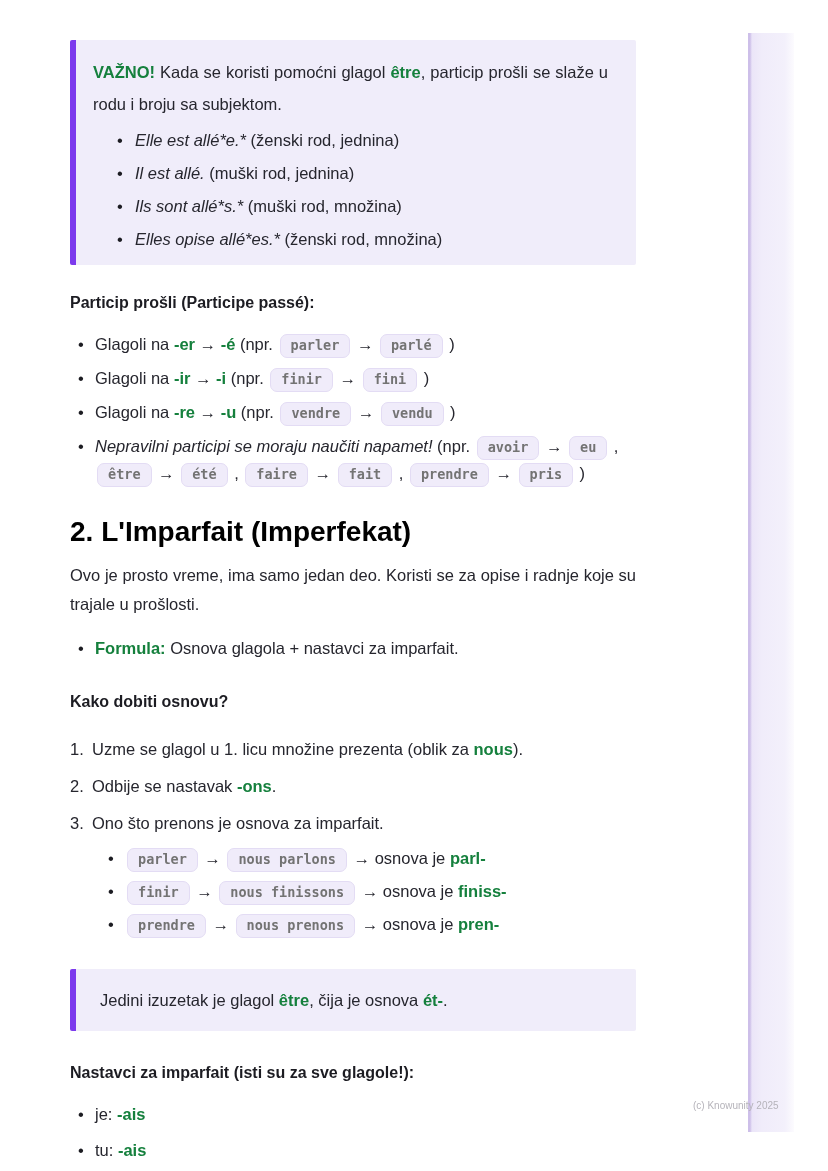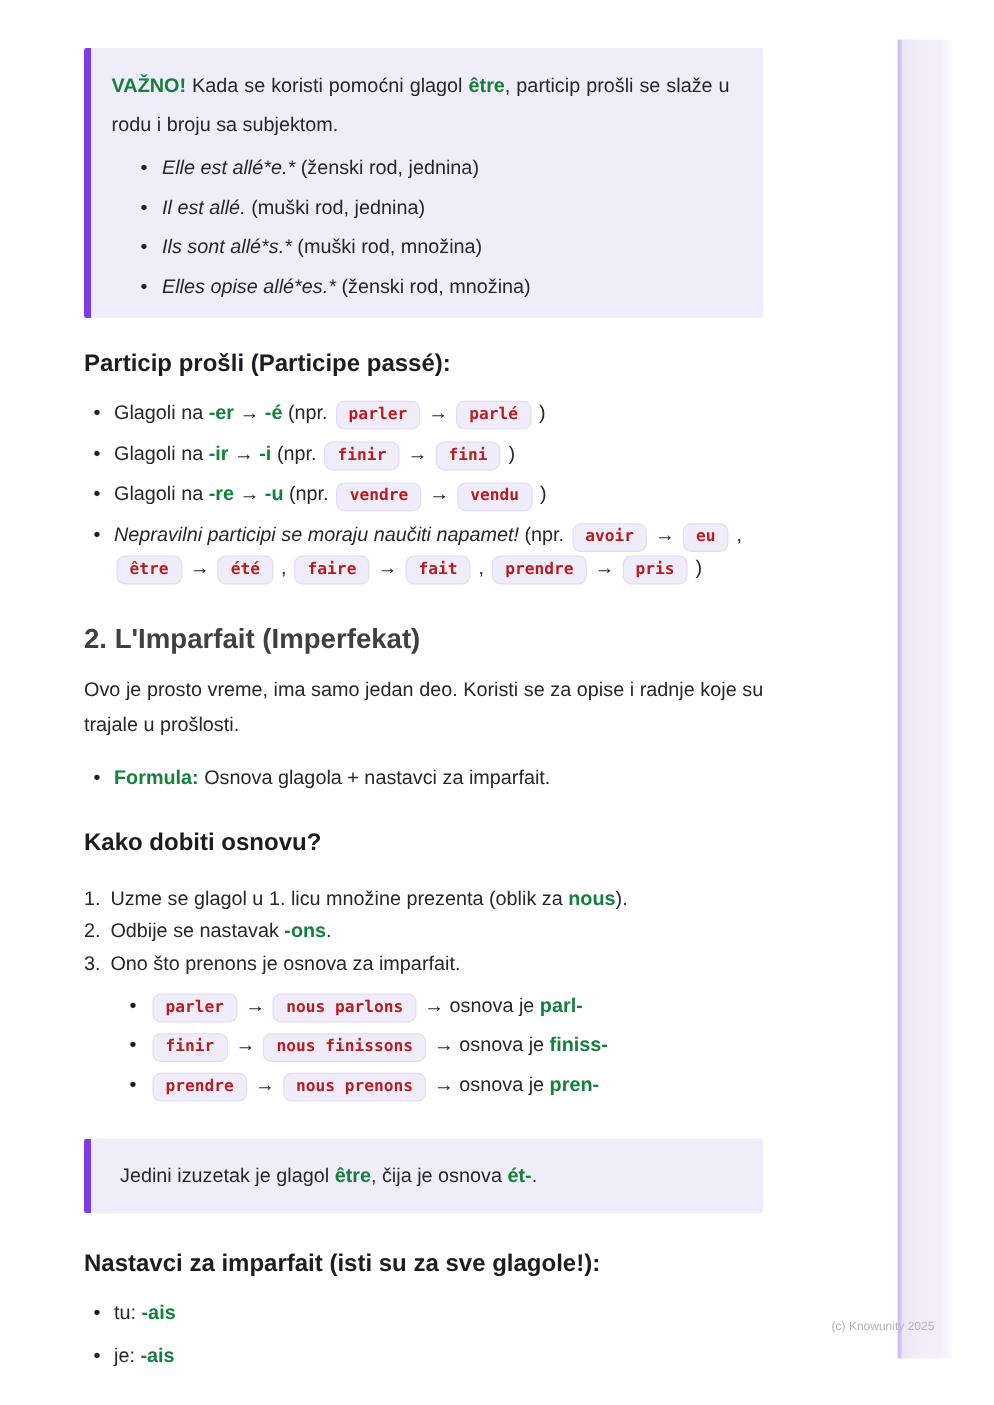--- a/index.html
+++ b/index.html
@@ -17,46 +17,46 @@
     padding:16px 28px 13px 17px;box-sizing:border-box;
   }
   .callout .lead{margin:0;text-align:justify;line-height:32px;}
   .callout ul{list-style:none;margin:7px 0 0 0;padding:0 0 0 20px;}
   .callout ul li{position:relative;padding-left:22px;line-height:26px;margin-top:7px;}
   .callout ul li::before{content:"•";position:absolute;left:4px;top:0;color:#1c1c22;}
   .callout2{margin-top:28px;padding:21px 28px 21px 24px;}
   .callout2 p{margin:0;line-height:20px;}
 
   b{color:#15803d;}
-  .sec-label{font-weight:bold;color:#1c1c22;font-size:20px;line-height:24px;margin:26px 0 0 0;}
+  .sec-label{font-weight:bold;color:#1c1c22;font-size:16px;line-height:24px;margin:26px 0 0 0;}
 
   
   ul.main{list-style:none;margin:16px 0 0 0;padding:0;}
   ul.main li{position:relative;padding-left:25px;line-height:27px;margin-top:7px;}
   ul.main li::before{content:"•";position:absolute;left:8px;top:0;color:#1c1c22;}
   ul.main.pitch li{margin-top:9px;}
 
   
-  h2.purple{color:#404040;font-size:23px;line-height:30px;font-weight:bold;margin:30px 0 0 0;}
+  h2.purple{color:#000000;font-size:28px;line-height:30px;font-weight:bold;margin:30px 0 0 0;}
   p.para{margin:14px 0 0 0;line-height:29px;text-align:justify;}
 
   
   ol.steps{list-style:none;counter-reset:step;margin:22px 0 0 0;padding:0;}
-  ol.steps>li{position:relative;padding-left:22px;line-height:27px;counter-increment:step;}
+  ol.steps>li{position:relative;padding-left:22px;line-height:27px;margin-top:10px;counter-increment:step;}
   ol.steps>li::before{content:counter(step) ".";position:absolute;left:0;top:0;color:#26262e;}
   ul.sub{list-style:none;margin:5px 0 0 8px;padding:0;}
   ul.sub li{position:relative;padding-left:25px;line-height:33px;}
   ul.sub li::before{content:"•";position:absolute;left:8px;top:0;color:#1c1c22;}
 
   
   .chip{
     display:inline-block;background:#f0ecfa;border:1px solid #e3dcf4;border-radius:7px;
     padding:0 10px 1px;margin:0 2px;
     font-family:"DejaVu Sans Mono","Liberation Mono",monospace;
-    font-weight:bold;font-size:13.5px;line-height:21px;color:#b91c1c;
+    font-weight:bold;font-size:13.5px;line-height:21px;color:#737373;
     vertical-align:baseline;
   }
   i{font-style:italic;}
 
   
   .page-edge{
     position:absolute;left:748px;top:33px;width:46px;height:1099px;
     background:linear-gradient(90deg,#cdbfe9 0px,#cdbfe9 2px,#ebe5f8 4px,#f0ecfa 30%,#f3f0fb 80%,#fcfbfe 100%);
   }
   .watermark{
@@ -108,21 +108,21 @@
       </ul>
     </li>
   </ol>
 
   <div class="callout callout2">
     <p>Jedini izuzetak je glagol <b>être</b>, čija je osnova <b>ét-</b>.</p>
   </div>
 
   <p class="sec-label" style="margin-top:30px;">Nastavci za imparfait (isti su za sve glagole!):</p>
   <ul class="main pitch">
+    <li>je: <b>-ais</b></li>
     <li>tu: <b>-ais</b></li>
-    <li>je: <b>-ais</b></li>
 
   </ul>
 
 </div>
 
 <div class="page-edge"></div>
 <div class="watermark">(c) Knowunity 2025</div>
 
 </body></html>

